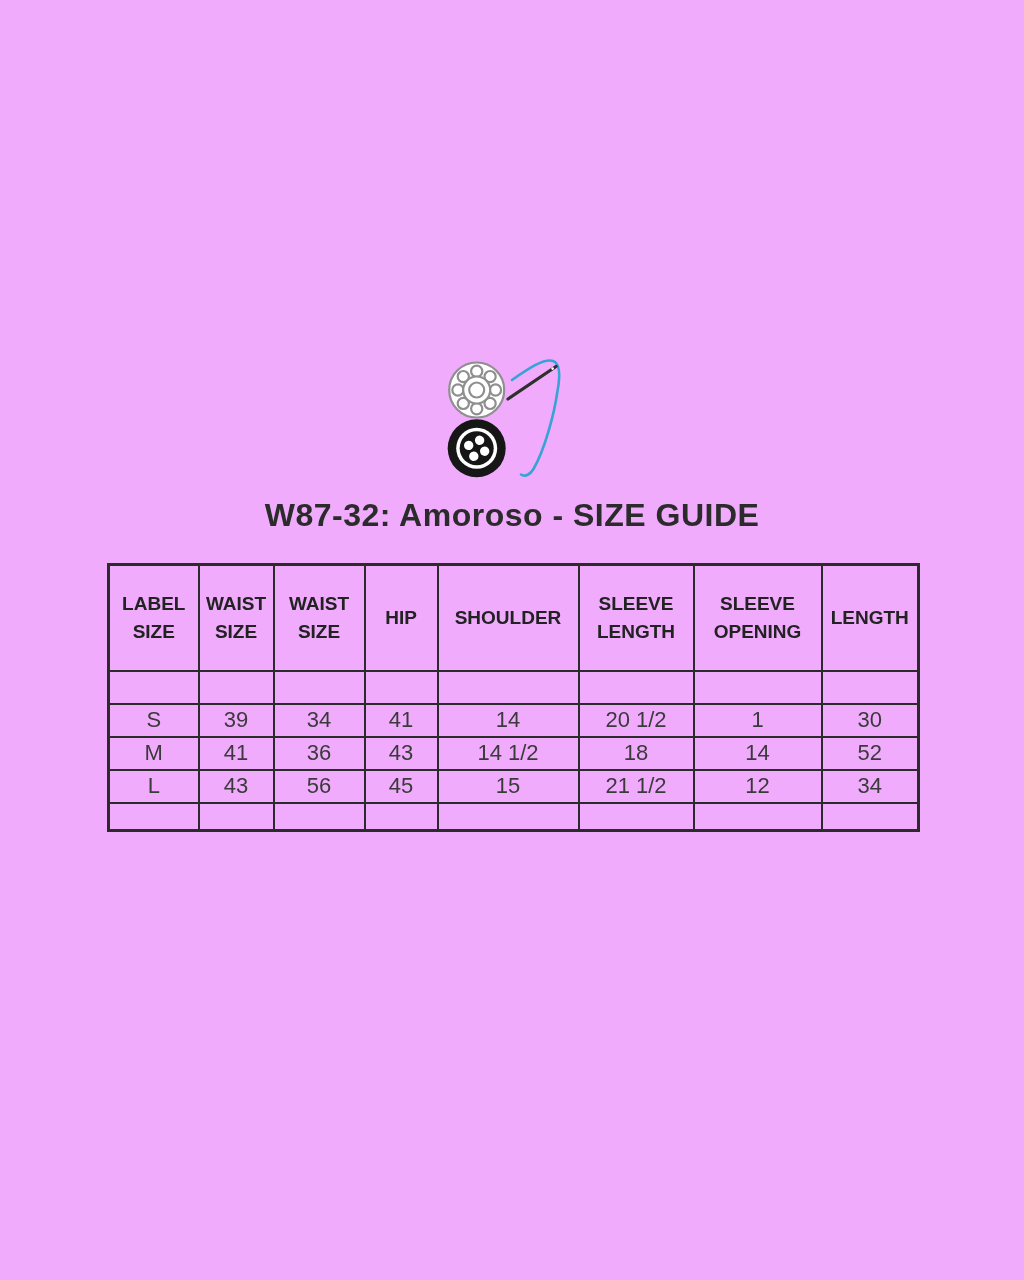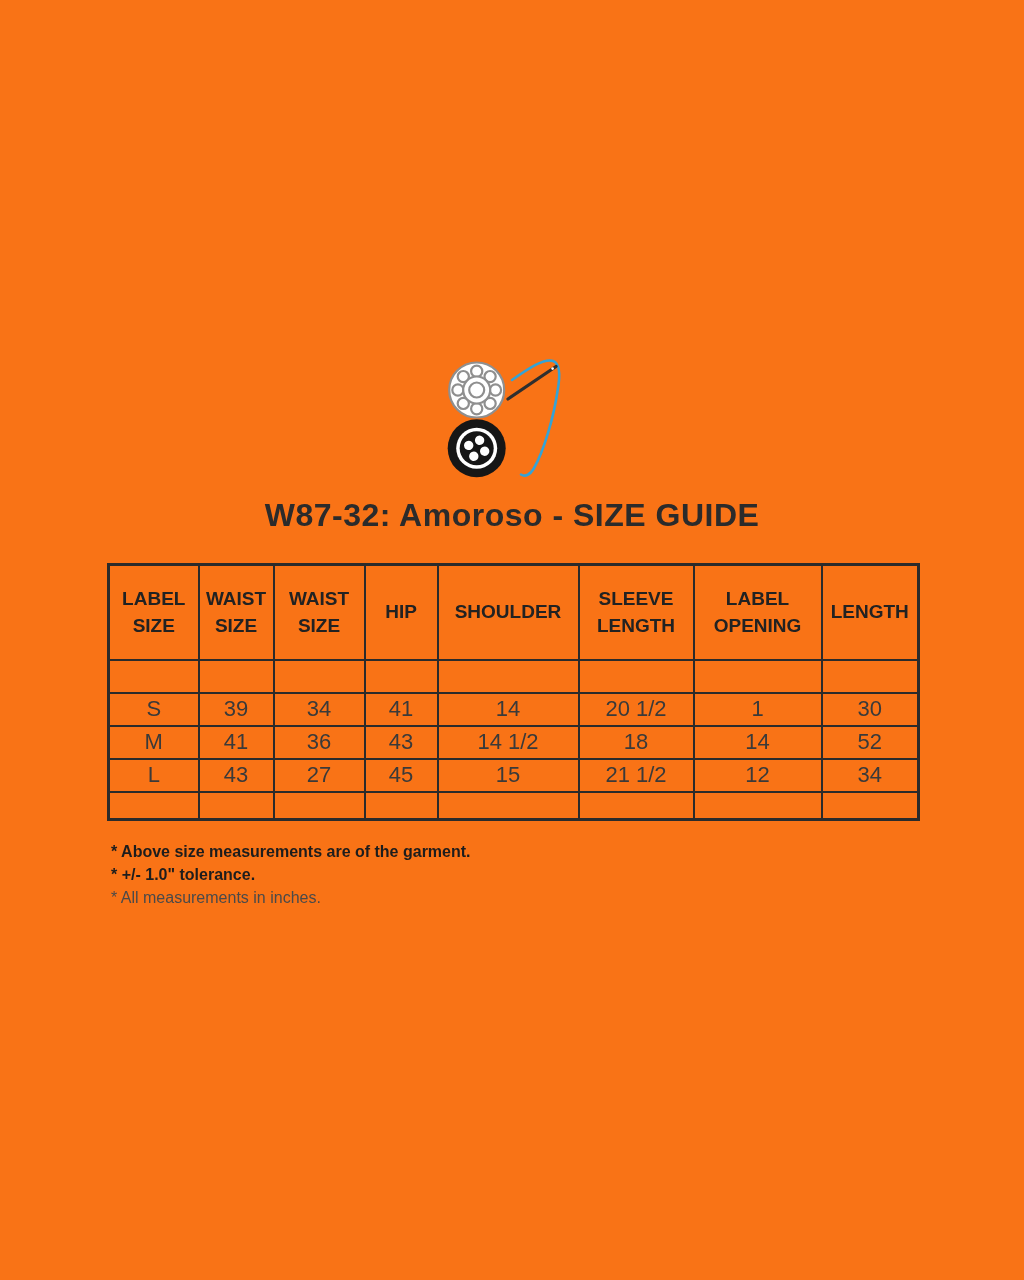--- a/index.html
+++ b/index.html
@@ -1,20 +1,20 @@
 <!DOCTYPE html>
 <html><head>
 <meta charset="utf-8">
 <style>
   html, body { margin: 0; padding: 0; background: #ffffff; }
   .page {
     position: relative;
     width: 1024px;
     height: 1280px;
-    background: #f97316;
+    background: #f0abfc;
     overflow: hidden;
     font-family: "Liberation Sans", sans-serif;
     color: #2d2d2d;
   }
   .logo {
     position: absolute;
     left: 430px;
     top: 350px;
     width: 160px;
     height: 140px;
@@ -40,21 +40,21 @@
     table-layout: fixed;
     border: 3px solid #2b2b2b;
   }
   .size-table th, .size-table td {
     border: 2px solid #2b2b2b;
     text-align: center;
     vertical-align: middle;
     padding: 0 2px;
     overflow: hidden;
   }
-  .size-table thead tr { height: 95px; }
+  .size-table thead tr { height: 106px; }
   .size-table th {
     font-size: 19px;
     font-weight: 700;
     line-height: 1.45;
     color: #222222;
   }
   .size-table tbody tr { height: 33px; }
   .size-table tbody tr.spacer-last { height: 28px; }
   .size-table td {
     font-size: 22px;
@@ -133,21 +133,21 @@
         <col style="width: 97px;">
       </colgroup>
     <thead>
       <tr id="header-row">
           <th>LABEL SIZE</th>
           <th>WAIST SIZE</th>
           <th>WAIST SIZE</th>
           <th>HIP</th>
           <th>SHOULDER</th>
           <th>SLEEVE LENGTH</th>
-          <th>LABEL OPENING</th>
+          <th>SLEEVE OPENING</th>
           <th>LENGTH</th>
         </tr>
     </thead>
     <tbody id="table-body">
         <tr>
           <td></td>
           <td></td>
           <td></td>
           <td></td>
           <td></td>
@@ -171,39 +171,34 @@
           <td>36</td>
           <td>43</td>
           <td>14 1/2</td>
           <td>18</td>
           <td>14</td>
           <td>52</td>
         </tr>
         <tr>
           <td>L</td>
           <td>43</td>
-          <td>27</td>
+          <td>56</td>
           <td>45</td>
           <td>15</td>
           <td>21 1/2</td>
           <td>12</td>
           <td>34</td>
         </tr>
         <tr class="spacer-last">
           <td></td>
           <td></td>
           <td></td>
           <td></td>
           <td></td>
           <td></td>
           <td></td>
           <td></td>
         </tr>
       </tbody>
   </table>
 
-  <div class="notes" id="notes">
-      <p class="note bold">* Above size measurements are of the garment.</p>
-      <p class="note bold">* +/- 1.0" tolerance.</p>
-      <p class="note">* All measurements in inches.</p>
-    </div>
 
 </div>
 
 </body></html>

